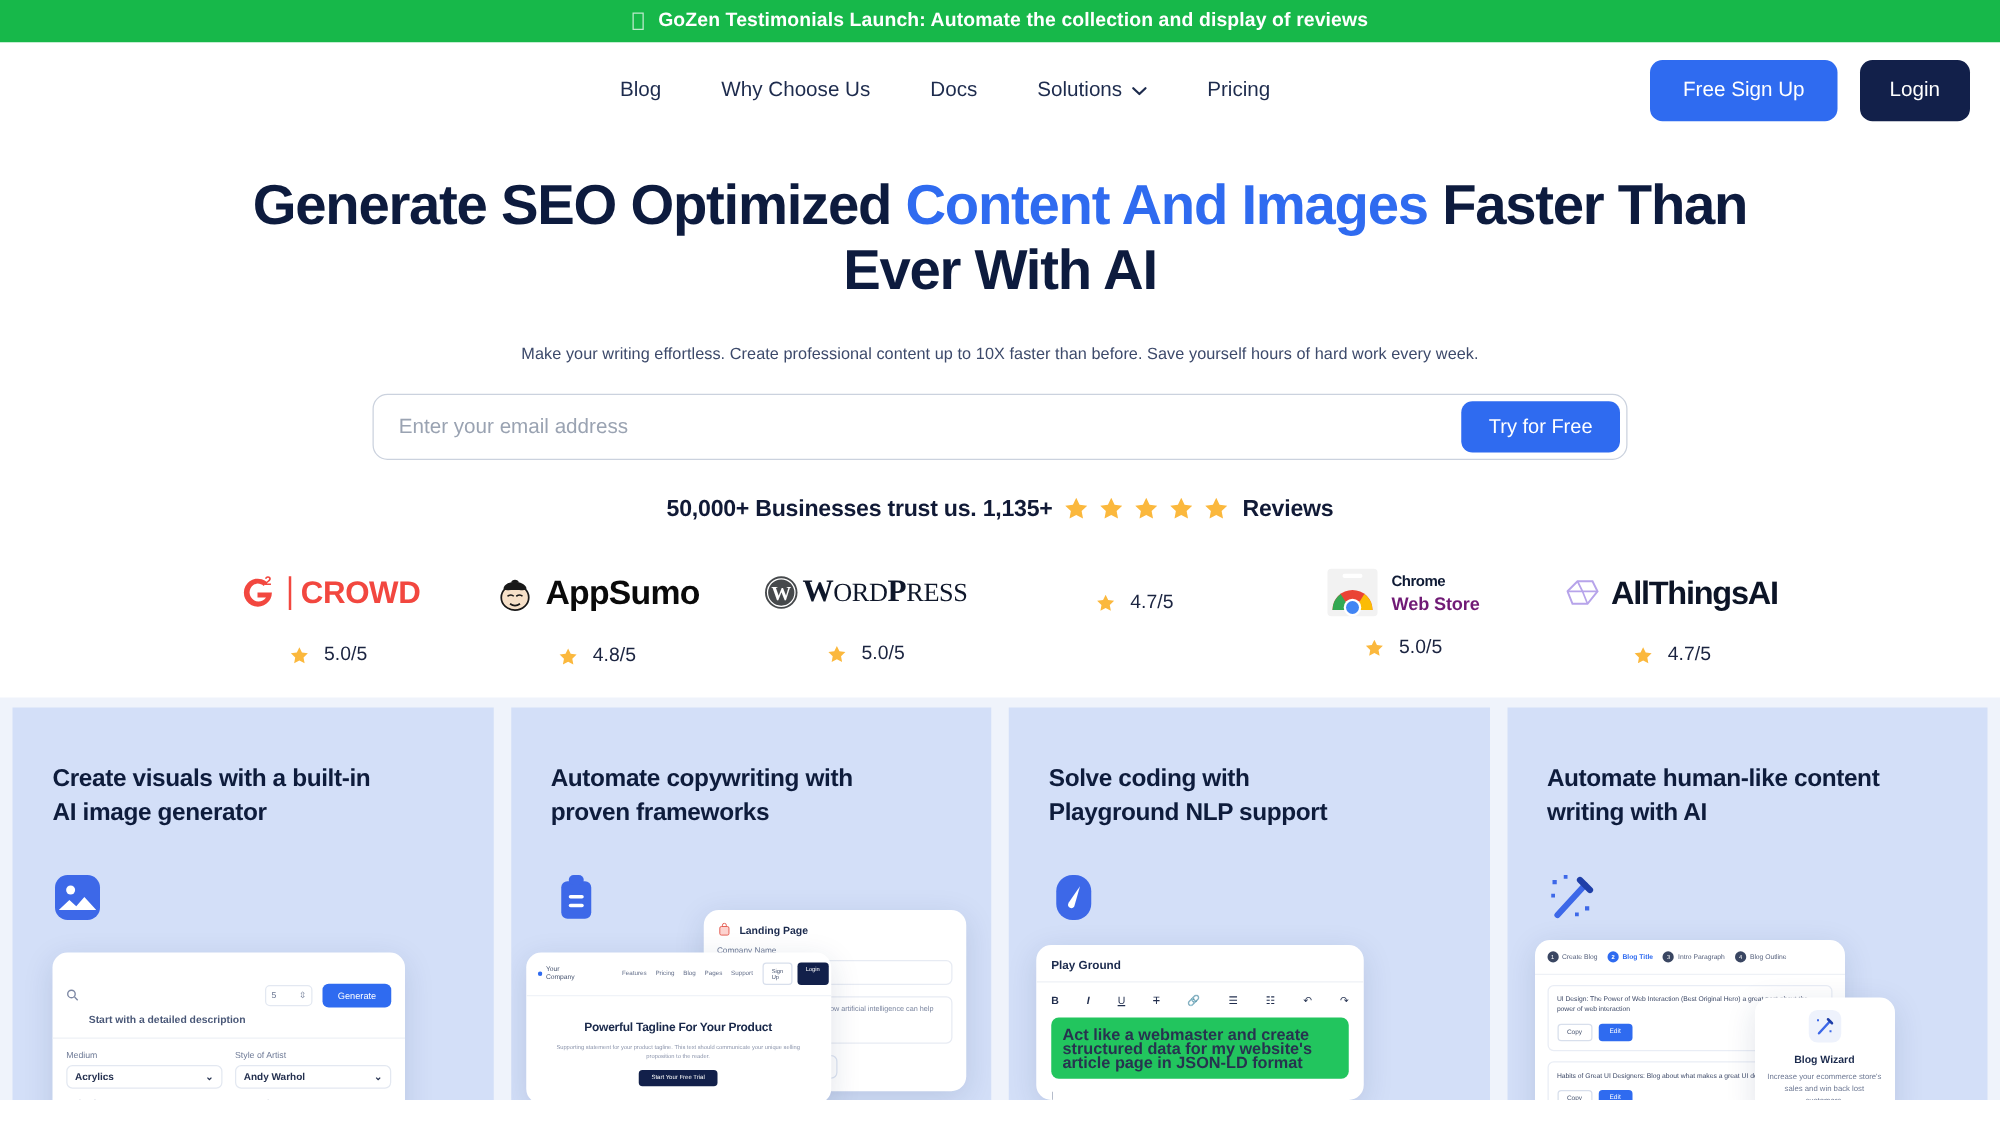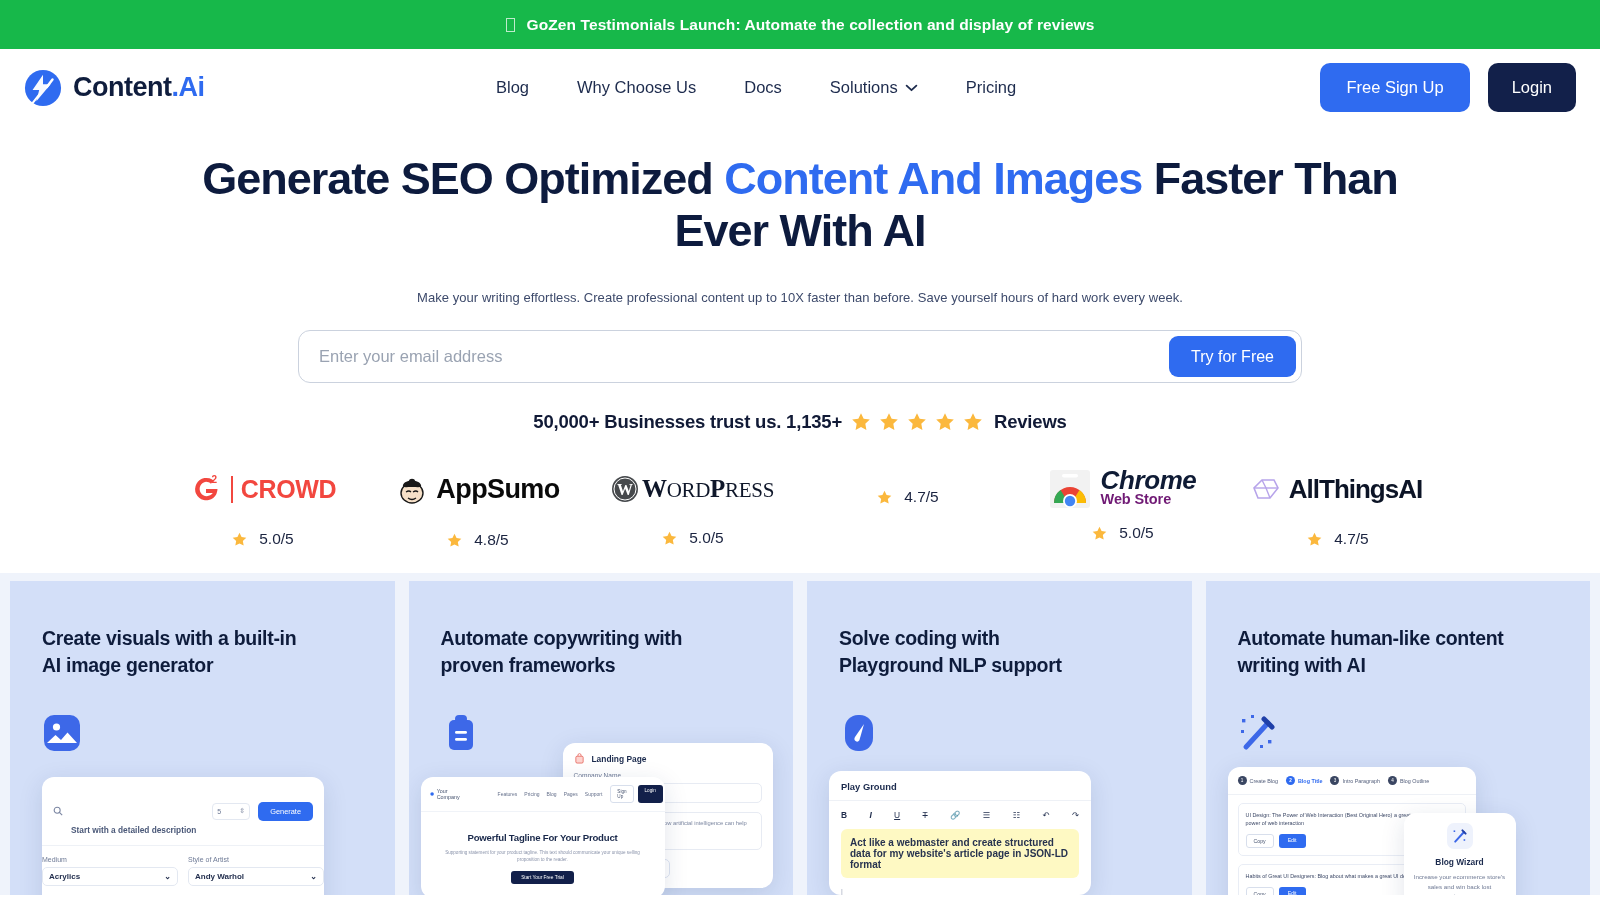--- a/index.html
+++ b/index.html
@@ -6,21 +6,21 @@
   html, body {
     width: 1600px; height: 900px;
     overflow: hidden;
     background: #ffffff;
     font-family: "Liberation Sans", sans-serif;
     color: #111a36;
   }
 
   
   .banner {
-    height: 49px;
+    height: 34px;
     background: #17b84a;
     display: flex; align-items: center; justify-content: center;
     gap: 12px;
   }
   .banner-emoji {
     display: inline-block;
     width: 9px; height: 14px;
     border: 1px solid rgba(255,255,255,.72);
     font-size: 0; line-height: 0;
   }
@@ -165,21 +165,21 @@
 
   .wp-logo { display: flex; align-items: center; gap: 3px; }
   .wp-text {
     font-family: "Liberation Serif", serif;
     font-size: 21px; letter-spacing: -.3px;
     color: #0f172a;
   }
   .wp-text b { font-size: 25px; }
   .capterra-text { font-size: 28px; font-weight: 700; color: #1d5a96; letter-spacing: -.8px; }
   .chrome-wrap { display: flex; align-items: center; gap: 10px; }
-  .chrome-text-1 { font-size: 26px; font-weight: 800; color: #0f1b35; letter-spacing: -.4px; line-height: 20px; font-style: italic; }
+  .chrome-text-1 { font-size: 12px; font-weight: 800; color: #0f1b35; letter-spacing: -.4px; line-height: 20px; }
   .chrome-text-2 { font-size: 14.5px; font-weight: 800; color: #701a75; letter-spacing: -.1px; line-height: 18px; }
   .atai-wrap { display: flex; align-items: center; gap: 8px; }
   .atai-text { font-size: 26px; font-weight: 600; color: #0c1426; letter-spacing: -1px; }
   .sumo-wrap { display: flex; align-items: center; gap: 7px; }
   .sumo-text { font-size: 27px; font-weight: 800; color: #0a0a0a; letter-spacing: -.6px; }
   .g2-wrap { display: flex; align-items: center; gap: 8px; }
   .g2-bar { width: 2px; height: 27px; background: #f2473f; }
   .g2-text { font-size: 25px; font-weight: 800; color: #f2473f; letter-spacing: -.3px; }
 
   
@@ -219,21 +219,21 @@
   .m1 { left: 32px; top: 196px; width: 282px; }
   .m1-top { display: flex; align-items: center; gap: 8px; padding: 10px 11px; border-bottom: 1px solid #eef1f6; }
   .m1-ph { flex: 1; font-size: 8.3px; font-weight: 600; color: #4a5878; white-space: nowrap; margin-top: 38px; }
   .m1-step {
     display: flex; align-items: center; justify-content: space-between;
     width: 38px; height: 17px;
     border: 1px solid #e3e8f1; border-radius: 4px;
     font-size: 7px; color: #6c7894; padding: 0 4px;
   }
   .m1-gen { background: #2f6bf0; color: #fff; font-size: 7.4px; border-radius: 5px; padding: 5px 12px; white-space: nowrap; }
-  .m1-body { padding: 10px 0 0; display: flex; gap: 10px; }
+  .m1-body { padding: 10px 11px 0; display: flex; gap: 10px; }
   .m1-col { flex: 1; }
   .m1-lbl { font-size: 7px; color: #6e7a96; margin-bottom: 4px; }
   .m1-sel {
     height: 19px; border: 1px solid #e3e8f1; border-radius: 5px;
     display: flex; align-items: center; justify-content: space-between;
     padding: 0 6px; font-size: 8px; color: #24304f; font-weight: 600;
   }
   .m1-row2 { padding: 9px 11px 12px; display: flex; gap: 10px; }
 
   
@@ -255,21 +255,21 @@
   .m2b-hero { text-align: center; padding: 20px 22px 14px; border-top: 1px solid #f0f3f8; }
   .m2b-t { font-size: 9.6px; font-weight: 800; color: #19284a; letter-spacing: -.2px; }
   .m2b-p { font-size: 4.6px; color: #8b94ab; line-height: 7px; margin-top: 6px; }
   .m2b-cta { display: inline-block; margin-top: 8px; background: #12204a; color: #fff; font-size: 4.8px; border-radius: 3px; padding: 4px 10px; }
 
   
   .m3 { left: 22px; top: 190px; width: 262px; }
   .m3-h { padding: 10px 12px 8px; font-size: 9.4px; font-weight: 700; color: #1b2a4d; border-bottom: 1px solid #eef1f6; }
   .m3-tools { display: flex; align-items: center; justify-content: space-between; padding: 9px 12px; }
   .m3-tools span { font-size: 8.4px; color: #1f2c4c; }
-  .m3-text { margin: 0 12px 10px; background: #fef9c3; border-radius: 6px; padding: 8px 9px; font-size: 10px; font-weight: 700; line-height: 11px; color: #27334f; }
+  .m3-text { margin: 0 12px 10px; background: #22c55e; border-radius: 6px; padding: 8px 9px; font-size: 13px; font-weight: 700; line-height: 11px; color: #27334f; }
   .m3-cursor { margin: 4px 12px 0; font-size: 7px; color: #9aa3b8; }
 
   
   .m4a { left: 22px; top: 186px; width: 248px; }
   .m4a-steps { display: flex; align-items: center; gap: 8px; padding: 9px 10px; border-bottom: 1px solid #eef1f6; }
   .m4a-step { display: flex; align-items: center; gap: 3px; font-size: 5.4px; color: #55607c; white-space: nowrap; }
   .m4a-num { width: 9px; height: 9px; border-radius: 50%; background: #3a4662; color: #fff; font-size: 4.6px; display: flex; align-items: center; justify-content: center; }
   .m4a-step.on .m4a-num { background: #2f6bf0; }
   .m4a-step.on { color: #2f6bf0; font-weight: 700; }
   .m4a-block { margin: 8px 10px; border: 1px solid #e9edf5; border-radius: 5px; padding: 7px; }
@@ -284,31 +284,20 @@
 </style>
 </head>
 <body>
 
 <div class="banner">
   <span class="banner-emoji"></span>
   <span class="banner-text">GoZen Testimonials Launch: Automate the collection and display of reviews</span>
 </div>
 
 <div class="header">
-  <div class="brand">
-    <svg class="brand-mark" viewBox="0 0 40 40">
-      <circle cx="20" cy="20" r="19" fill="#2f6bf0"></circle>
-      <path d="M20 6 L9 22 h7 L13 34 L28 16 h-8 Z" fill="#fff" opacity=".97"></path>
-      <path d="M30 11 L24 19" stroke="#fff" stroke-width="2.6" stroke-linecap="round"></path>
-      <path d="M16 27 L9 36" stroke="#fff" stroke-width="2.2" stroke-linecap="round"></path>
-    </svg>
-    <div class="brand-name">
-      <span class="dark">Content</span><span class="accent">.Ai</span>
-    </div>
-  </div>
 
   <div class="nav">
     <div class="nav-item">
       <span>Blog</span>
     </div>
     <div class="nav-item">
       <span>Why Choose Us</span>
     </div>
     <div class="nav-item">
       <span>Docs</span>

